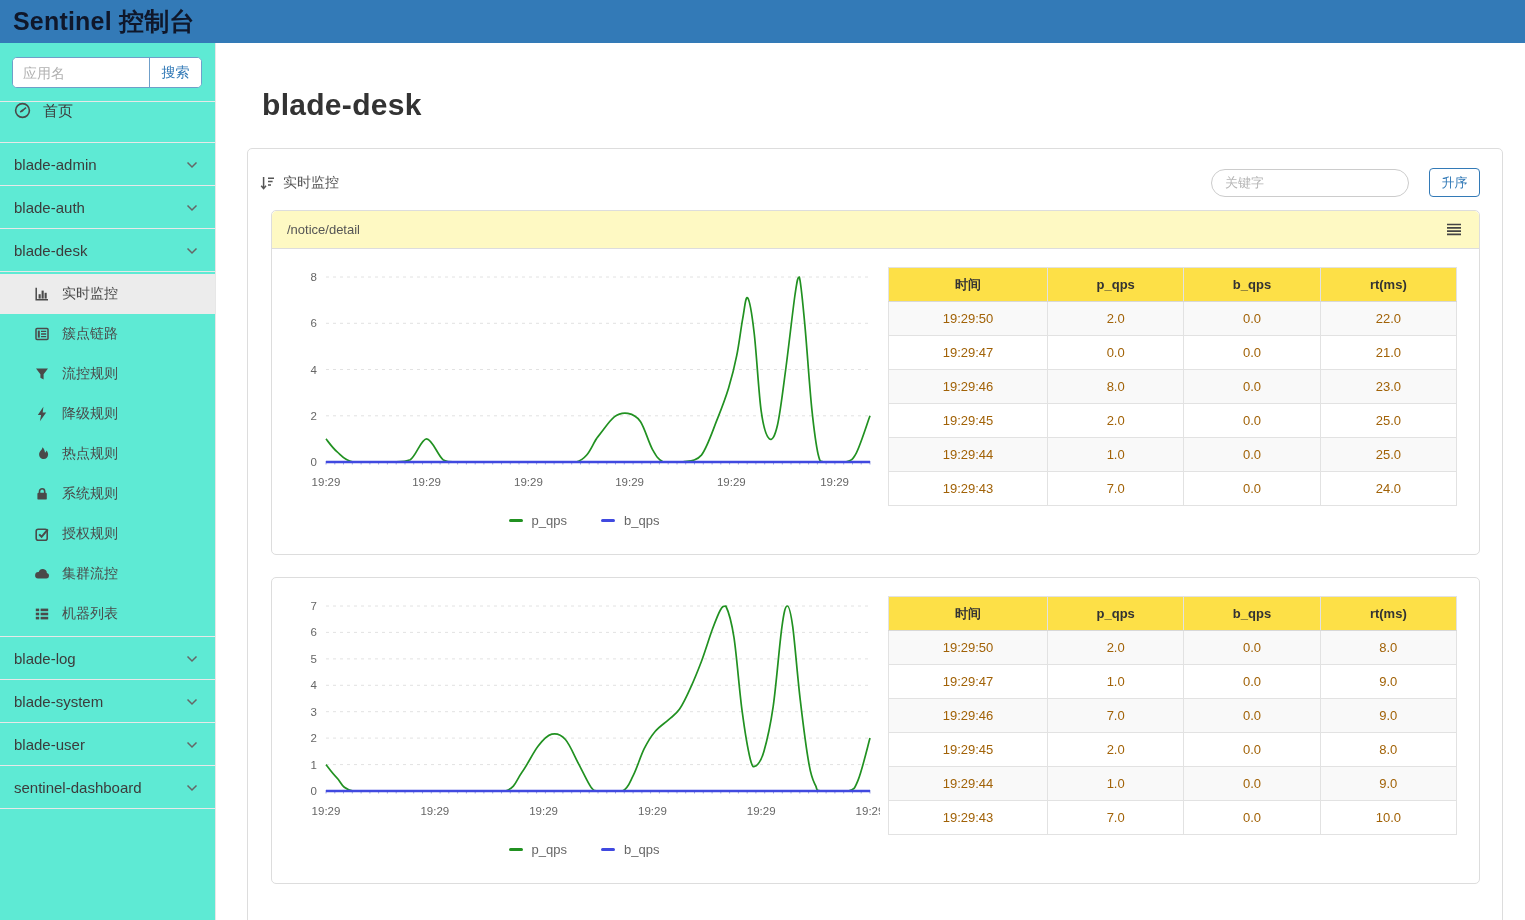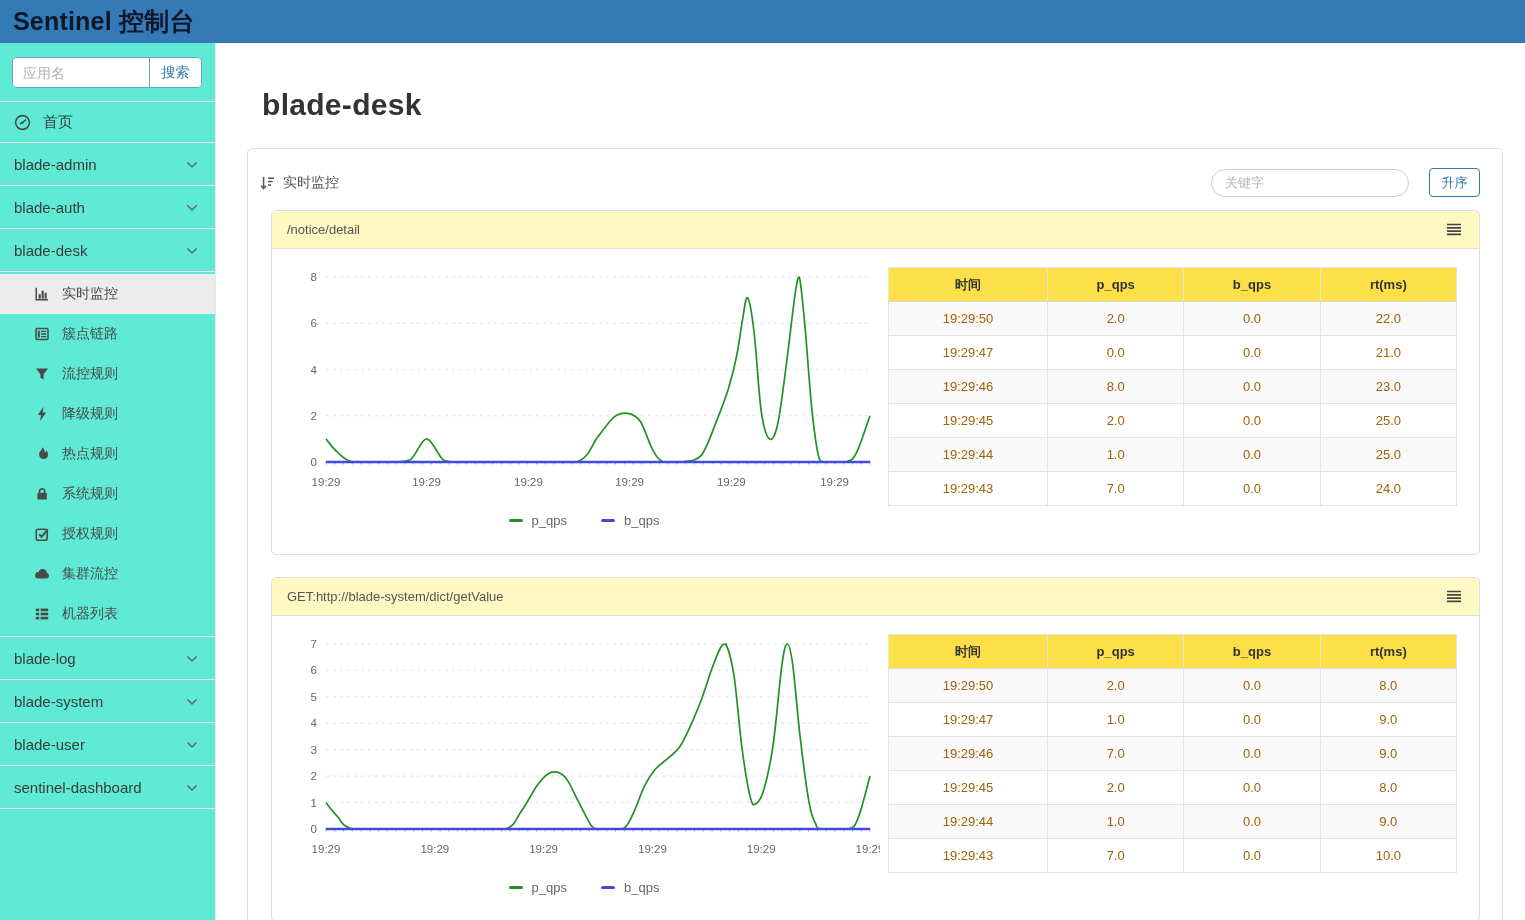--- a/index.html
+++ b/index.html
@@ -15,21 +15,21 @@
   .sidebar { width:216px; flex:none; background:#5eead4; border-right:1px solid #e7e7e7; }
   .main { flex:1; background:#fff; padding:0 22px 0 31px; }
 
   
   .search-row { padding:14px 13px 13px 12px; }
   .search-group { display:flex; border:1px solid #6f9fc9; border-radius:5px; overflow:hidden; background:#fff; height:31px; }
   .search-group input { flex:1; border:none; outline:none; padding:0 10px; font-size:14px; color:#555; min-width:0; background:#fff; }
   .search-group input::placeholder { color:#b0b0b0; }
   .search-btn { width:52px; background:#fff; border:none; border-left:1px solid #6f9fc9; color:#337ab7; font-size:14px; cursor:pointer; }
 
-  .menu-row { display:flex; align-items:center; height:41px; padding:0 15px 0 14px; border-top:1px solid #e8e8e8; cursor:pointer; }
+  .menu-row { display:flex; height:41px; padding:0 15px 0 14px; border-top:1px solid #e8e8e8; cursor:pointer; }
   .menu-row .mi { width:17px; height:17px; margin-right:12px; flex:none; display:flex; align-items:center; justify-content:center; }
   .menu-row .lbl { font-size:15px; color:#3c3c3c; }
   .group-row { display:flex; align-items:center; justify-content:space-between; height:43px; padding:0 17px 0 14px; border-top:1px solid #e8e8e8; cursor:pointer; }
   .group-row .lbl { font-size:15px; color:#3c3c3c; }
   .sub-list { border-top:1px solid #e8e8e8; padding:2px 0; }
   .sub-item { display:flex; align-items:center; height:40px; padding-left:34px; cursor:pointer; }
   .sub-item.active { background:#ececec; }
   .sub-item .mi { width:16px; height:16px; margin-right:12px; flex:none; display:flex; align-items:center; justify-content:center; }
   .sub-item .lbl { font-size:14px; color:#4a4a4a; }
   .bottom-cap { border-top:1px solid #e8e8e8; height:1px; }
@@ -398,28 +398,20 @@
                     <td>0.0</td>
                     <td>24.0</td>
                   </tr>
                 </tbody>
               </table>
           </div>
         </div>
       </div>
 
       <div class="panel">
-        <div class="panel-head">
-          <span class="panel-title">GET:http://blade-system/dict/getValue</span>
-          <span class="burger">
-            <svg width="16" height="13" viewBox="0 0 16 13">
-                <path d="M1 1.5 H15 M1 4.8 H15 M1 8.1 H15 M1 11.4 H15" stroke="#444" stroke-width="1.7"></path>
-              </svg>
-          </span>
-        </div>
         <div class="panel-body">
           <div class="chart-col">
             <svg class="qps-chart" width="600" height="235" viewBox="0 0 600 235">
                 <line x1="46" x2="590" y1="197.0" y2="197.0" stroke="#e2e2e2" stroke-width="1" stroke-dasharray="3 4"></line>
                 <text x="37" y="201.0" text-anchor="end" fill="#666" font-size="11.5" font-family="&quot;Liberation Sans&quot;,sans-serif">0</text>
                 <line x1="46" x2="590" y1="170.6" y2="170.6" stroke="#e2e2e2" stroke-width="1" stroke-dasharray="3 4"></line>
                 <text x="37" y="174.6" text-anchor="end" fill="#666" font-size="11.5" font-family="&quot;Liberation Sans&quot;,sans-serif">1</text>
                 <line x1="46" x2="590" y1="144.1" y2="144.1" stroke="#e2e2e2" stroke-width="1" stroke-dasharray="3 4"></line>
                 <text x="37" y="148.1" text-anchor="end" fill="#666" font-size="11.5" font-family="&quot;Liberation Sans&quot;,sans-serif">2</text>
                 <line x1="46" x2="590" y1="117.7" y2="117.7" stroke="#e2e2e2" stroke-width="1" stroke-dasharray="3 4"></line>

